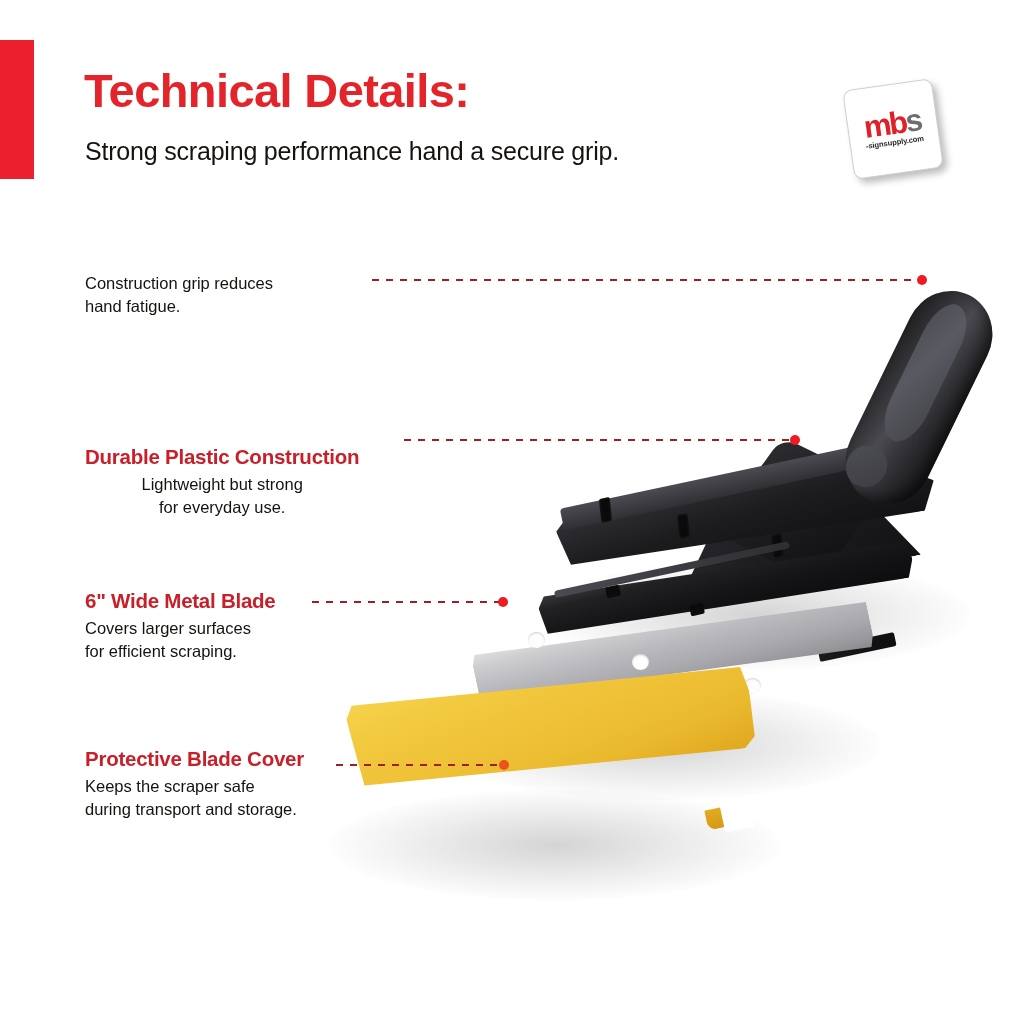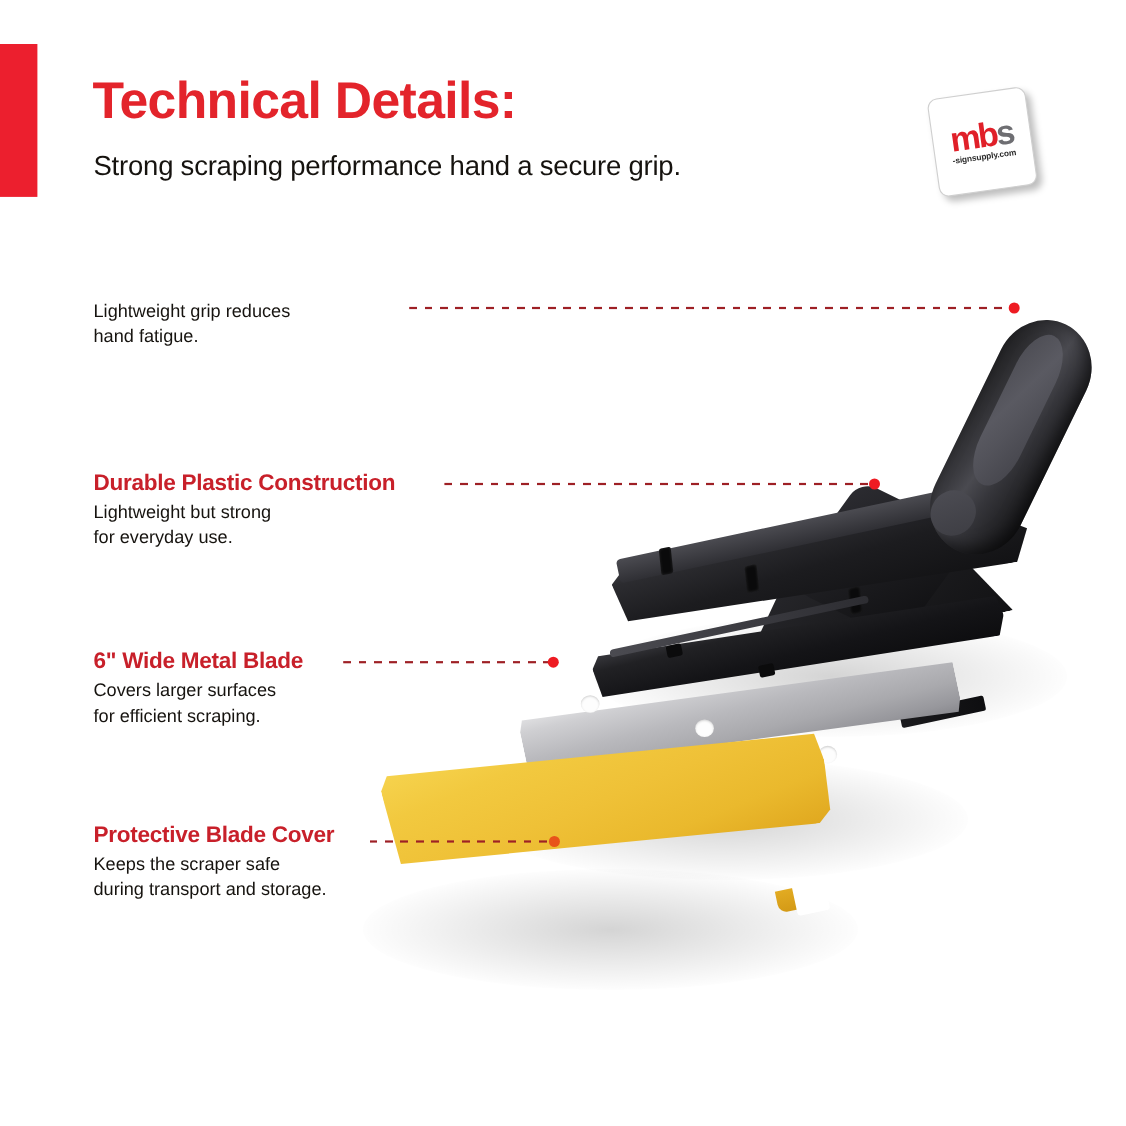--- a/index.html
+++ b/index.html
@@ -411,26 +411,26 @@
   <div class="leader-dot" style="left:790px; top:435px;"></div>
 
   <div class="leader" style="left:312px; top:601px; width:192px;"></div>
   <div class="leader-dot" style="left:498px; top:597px;"></div>
 
   <div class="leader" style="left:336px; top:764px; width:170px;"></div>
   <div class="leader-dot orange" style="left:499px; top:760px;"></div>
 
   <div class="feature" style="top:268px;">
     <div class="feature-body">
-      <div>Lightweight grip reduces</div>
+      <div>Construction grip reduces</div>
       <div>hand fatigue.</div>
     </div>
   </div>
 
-  <div class="feature" style="top:428px;">
+  <div class="feature" style="top:446px;text-align:center;">
     <div class="feature-title">Durable Plastic Construction</div>
     <div class="feature-body">
       <div>Lightweight but strong</div>
       <div>for everyday use.</div>
     </div>
   </div>
 
   <div class="feature" style="top:590px;">
     <div class="feature-title">6" Wide Metal Blade</div>
     <div class="feature-body">

